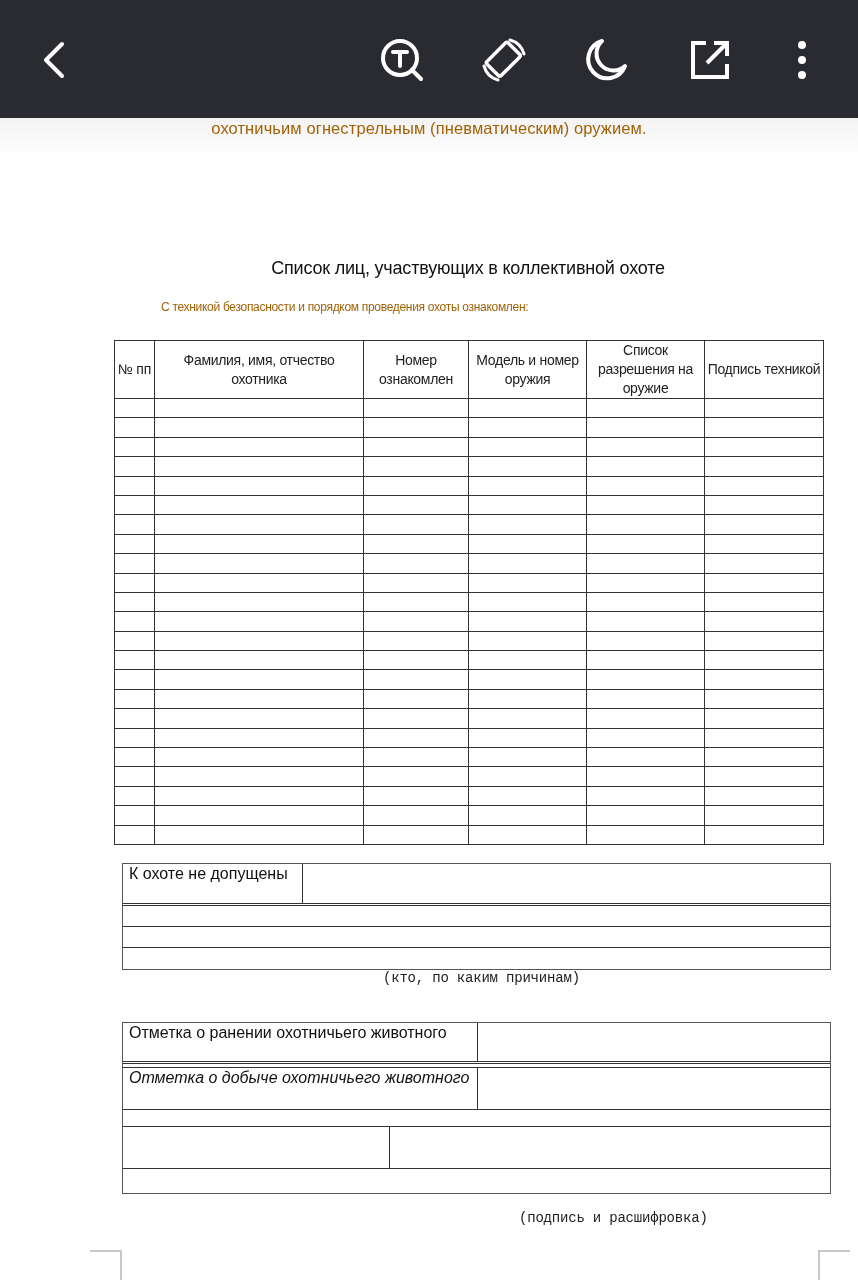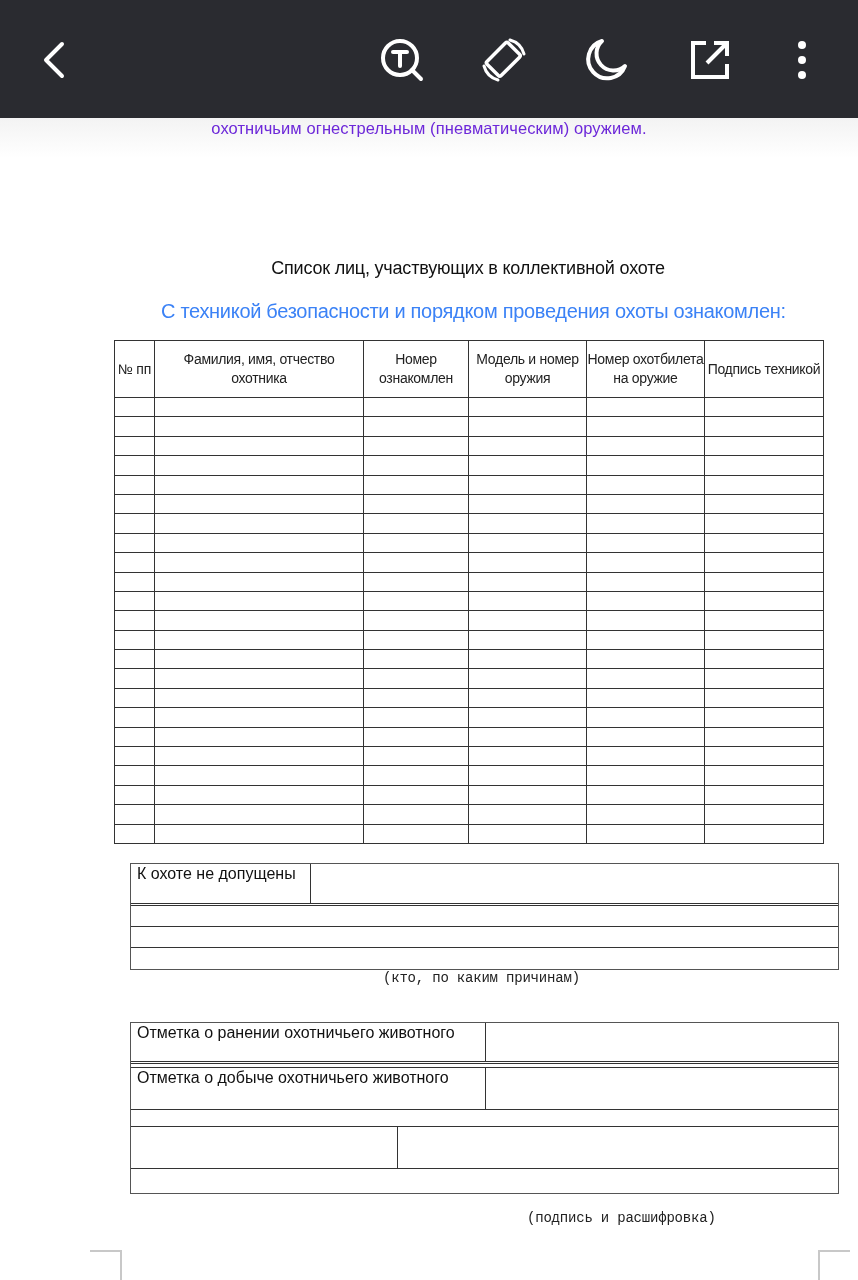--- a/index.html
+++ b/index.html
@@ -14,45 +14,45 @@
     background: #2a2b30;
   }
   .tb-icon { position: absolute; top: 36px; width: 48px; height: 48px; display: flex; align-items: center; justify-content: center; cursor: pointer; }
   .tb-icon svg { width: 48px; height: 48px; }
   .page-shadow {
     position: absolute; left: 0; top: 118px; width: 858px; height: 40px;
     background: linear-gradient(#f3f3f3, #ffffff);
   }
   .prev-line {
     position: absolute; top: 118px; left: 0; width: 858px; text-align: center;
-    font-size: 16.5px; line-height: 20px; color: #6d28d9;
+    font-size: 16.5px; line-height: 20px; color: #a16207;
     letter-spacing: 0.1px;
   }
   .title {
     position: absolute; top: 258px; left: 0; width: 936px; text-align: center;
     font-size: 18px; font-weight: normal; color: #111; letter-spacing: -0.2px;
   }
   .subtitle {
     position: absolute; top: 300px; left: 161px;
-    font-size: 20px; color: #3b82f6; letter-spacing: -0.3px;
+    font-size: 12px; color: #a16207; letter-spacing: -0.3px;
   }
   table.grid {
     position: absolute; left: 114px; top: 340px; width: 709px;
     border-collapse: collapse; table-layout: fixed;
   }
   table.grid td, table.grid th {
     border: 1px solid #333; padding: 0; font-weight: normal;
   }
   table.grid th {
     height: 56px; font-size: 14px; line-height: 19px; text-align: center; color: #222;
     letter-spacing: -0.3px;
   }
   table.grid td { height: 18.4px; }
   .box {
-    position: absolute; left: 130px; width: 709px; border: 1px solid #555; box-sizing: border-box;
+    position: absolute; left: 122px; width: 709px; border: 1px solid #555; box-sizing: border-box;
   }
   .row { position: relative; border-bottom: 1px solid #333; box-sizing: border-box; }
   .row:last-child { border-bottom: none; }
   .lbl {
     position: absolute; left: 6px; top: 0; font-size: 16px; line-height: 20px; color: #111;
   }
   .vsep { position: absolute; top: 0; bottom: 0; border-left: 1px solid #333; }
   .caption {
     position: absolute; font-size: 14px; color: #222; letter-spacing: -0.2px; font-family: Liberation Mono, monospace;
   }
@@ -117,21 +117,21 @@
       <col style="width:118px">
       <col style="width:118px">
       <col style="width:119px">
   </colgroup>
   <thead>
     <tr>
       <th>№ пп</th>
       <th>Фамилия, имя, отчество охотника</th>
       <th>Номер ознакомлен</th>
       <th>Модель и номер оружия</th>
-      <th>Номер охотбилета на оружие</th>
+      <th>Список разрешения на оружие</th>
       <th>Подпись техникой</th>
     </tr>
   </thead>
   <tbody id="participants-body">
       <tr>
         <td></td>
         <td></td>
         <td></td>
         <td></td>
         <td></td>
@@ -326,21 +326,21 @@
   <div class="row" style="height:20px;"></div>
 </div>
 <div class="caption" style="top:970px; left:383px;">(кто, по каким причинам)</div>
 
 <div class="box" style="top:1022px; height:172px;">
   <div class="row" style="height:41px; border-bottom:3px double #333;text-decoration:underline;">
     <div class="lbl">Отметка о ранении охотничьего животного</div>
     <div class="vsep" style="left:354px;"></div>
   </div>
   <div class="row" style="height:4px; border-bottom:1px solid #333;"></div>
-  <div class="row" style="height:42px;">
+  <div class="row" style="height:42px;font-style:italic;">
     <div class="lbl">Отметка о добыче охотничьего животного</div>
     <div class="vsep" style="left:354px;"></div>
   </div>
   <div class="row" style="height:17px;"></div>
   <div class="row" style="height:42px;">
     <div class="vsep" style="left:266px;"></div>
   </div>
   <div class="row" style="height:18px;">
     <div class="caption" style="top:0; left:396px; line-height:17px;margin-top:41px;">(подпись и расшифровка)</div>
   </div>

